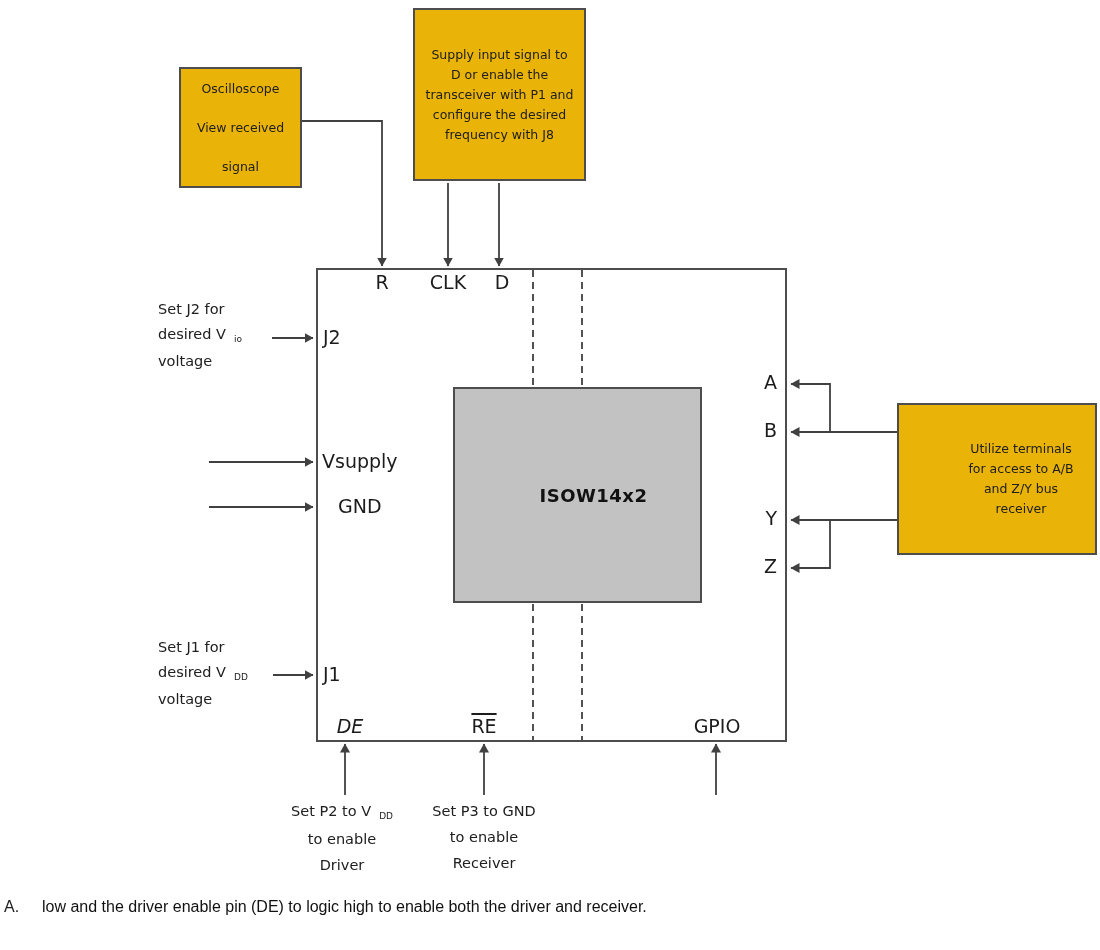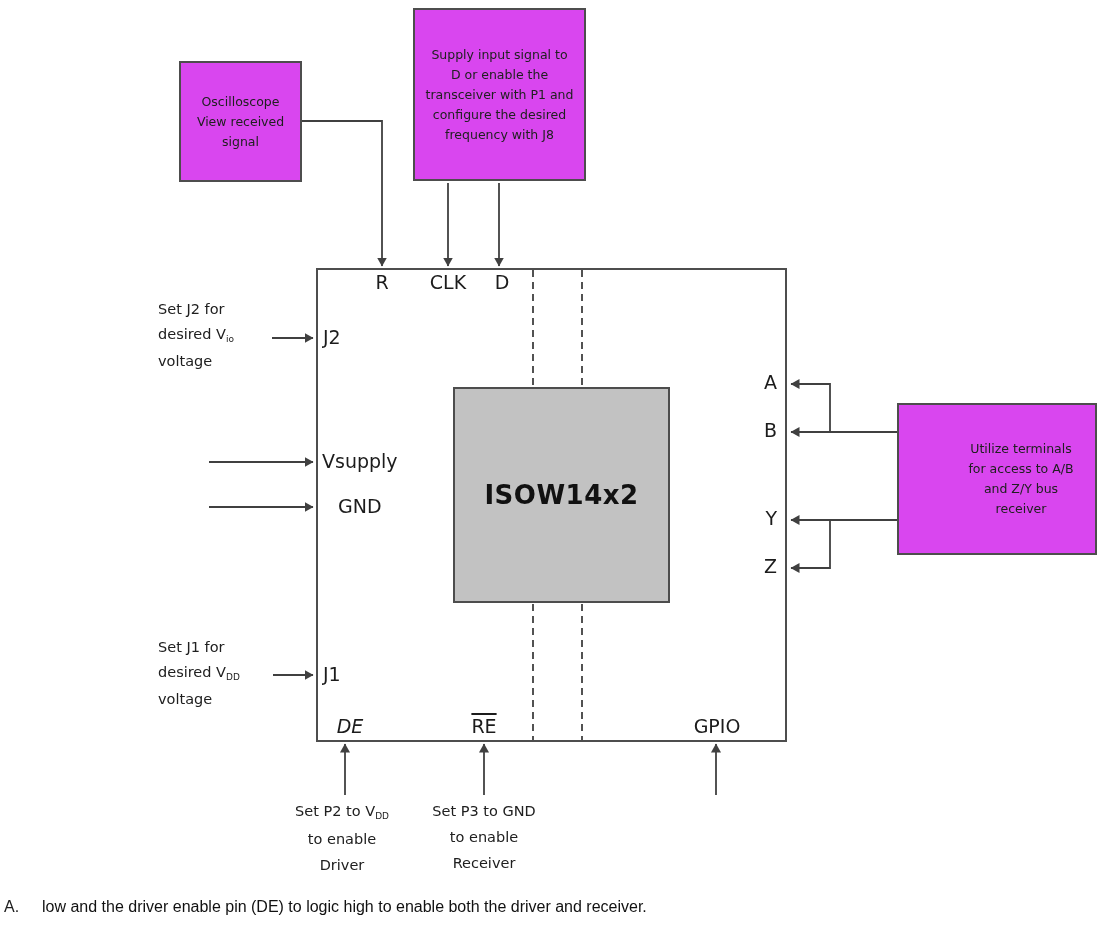--- a/index.html
+++ b/index.html
@@ -3,37 +3,37 @@
 <meta charset="utf-8">
 <style>
   html,body{margin:0;padding:0;background:#ffffff;}
   .canvas{
     position:relative;width:1100px;height:950px;background:#ffffff;
     font-family:"DejaVu Sans","Liberation Sans",sans-serif;color:#202020;
     overflow:hidden;
   }
   .wires{position:absolute;left:0;top:0;width:1100px;height:950px;}
   .box{
-    position:absolute;border:2px solid #4d4d4d;background:#d946ef;
+    position:absolute;border:2px solid #4d4d4d;background:#eab308;
     display:flex;flex-direction:column;justify-content:center;align-items:center;
     text-align:center;font-size:12.5px;line-height:20px;
   }
   .box .bline{white-space:nowrap;}
   .chipbox{
     position:absolute;border:2px solid #4d4d4d;background:#c2c2c2;
     display:flex;justify-content:center;align-items:center;
-    font-size:26px;font-weight:700;letter-spacing:0.5px;color:#111;
+    font-size:18px;font-weight:700;letter-spacing:0.5px;color:#111;padding-left:32px;
   }
   .port{position:absolute;font-size:19px;white-space:nowrap;color:#1c1c1c;}
   .cx{transform:translateX(-50%);}
   .ralign{text-align:right;}
   .ovl{text-decoration:overline;text-decoration-thickness:1.5px;}
   .note{position:absolute;font-size:14.5px;line-height:25px;white-space:nowrap;}
   .note.centered{text-align:center;transform:translateX(-50%);line-height:26px;}
-  .sub{font-size:0.62em;position:relative;bottom:-3px;letter-spacing:0;}
+  .sub{font-size:0.62em;position:relative;bottom:-3px;letter-spacing:0;margin-left:8px;}
   .footnote-marker{position:absolute;left:4px;top:892px;font-family:"Liberation Sans",sans-serif;font-size:16px;line-height:30px;}
   .footnote{
     position:absolute;left:42px;top:892px;width:1056px;
     font-family:"Liberation Sans",sans-serif;font-size:16px;line-height:30px;color:#111;
   }
   .footnote .fline{white-space:nowrap;}
 </style>
 </head>
 <body>
 
@@ -68,21 +68,21 @@
 
       <g stroke-dasharray="7 5">
         <path d="M533 270 V386"></path>
         <path d="M533 604 V740"></path>
         <path d="M582 270 V386"></path>
         <path d="M582 604 V740"></path>
       </g>
     </g>
   </svg>
 
-  <div class="box" style="left:179px;top:61px;width:119px;height:117px;">
+  <div class="box" style="left:179px;top:67px;width:119px;height:117px;gap:19px;">
     <div class="bline">Oscilloscope</div>
     <div class="bline">View received</div>
     <div class="bline">signal</div>
   </div>
 
   <div class="box" style="left:413px;top:8px;width:169px;height:169px;">
     <div class="bline">Supply input signal to</div>
     <div class="bline">D or enable the</div>
     <div class="bline">transceiver with P1 and</div>
     <div class="bline">configure the desired</div>

